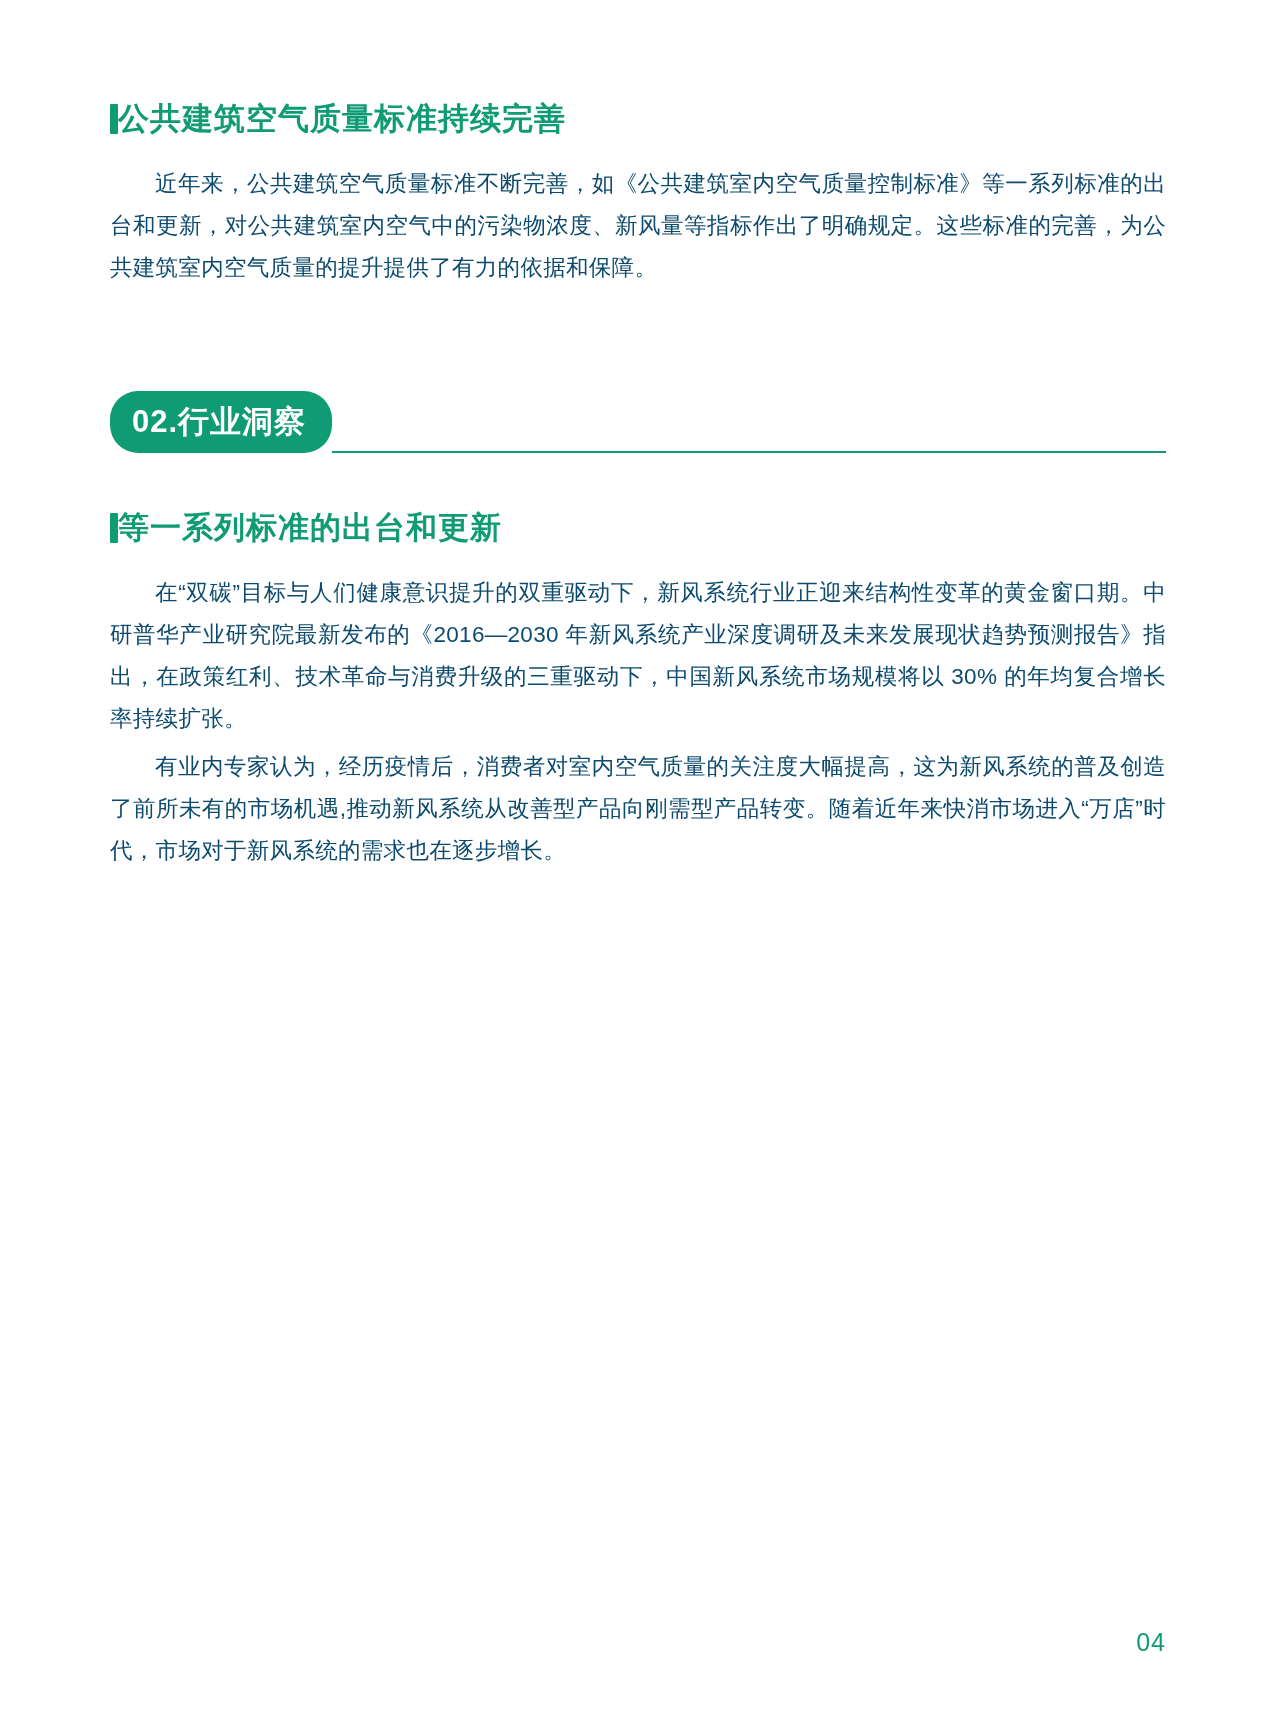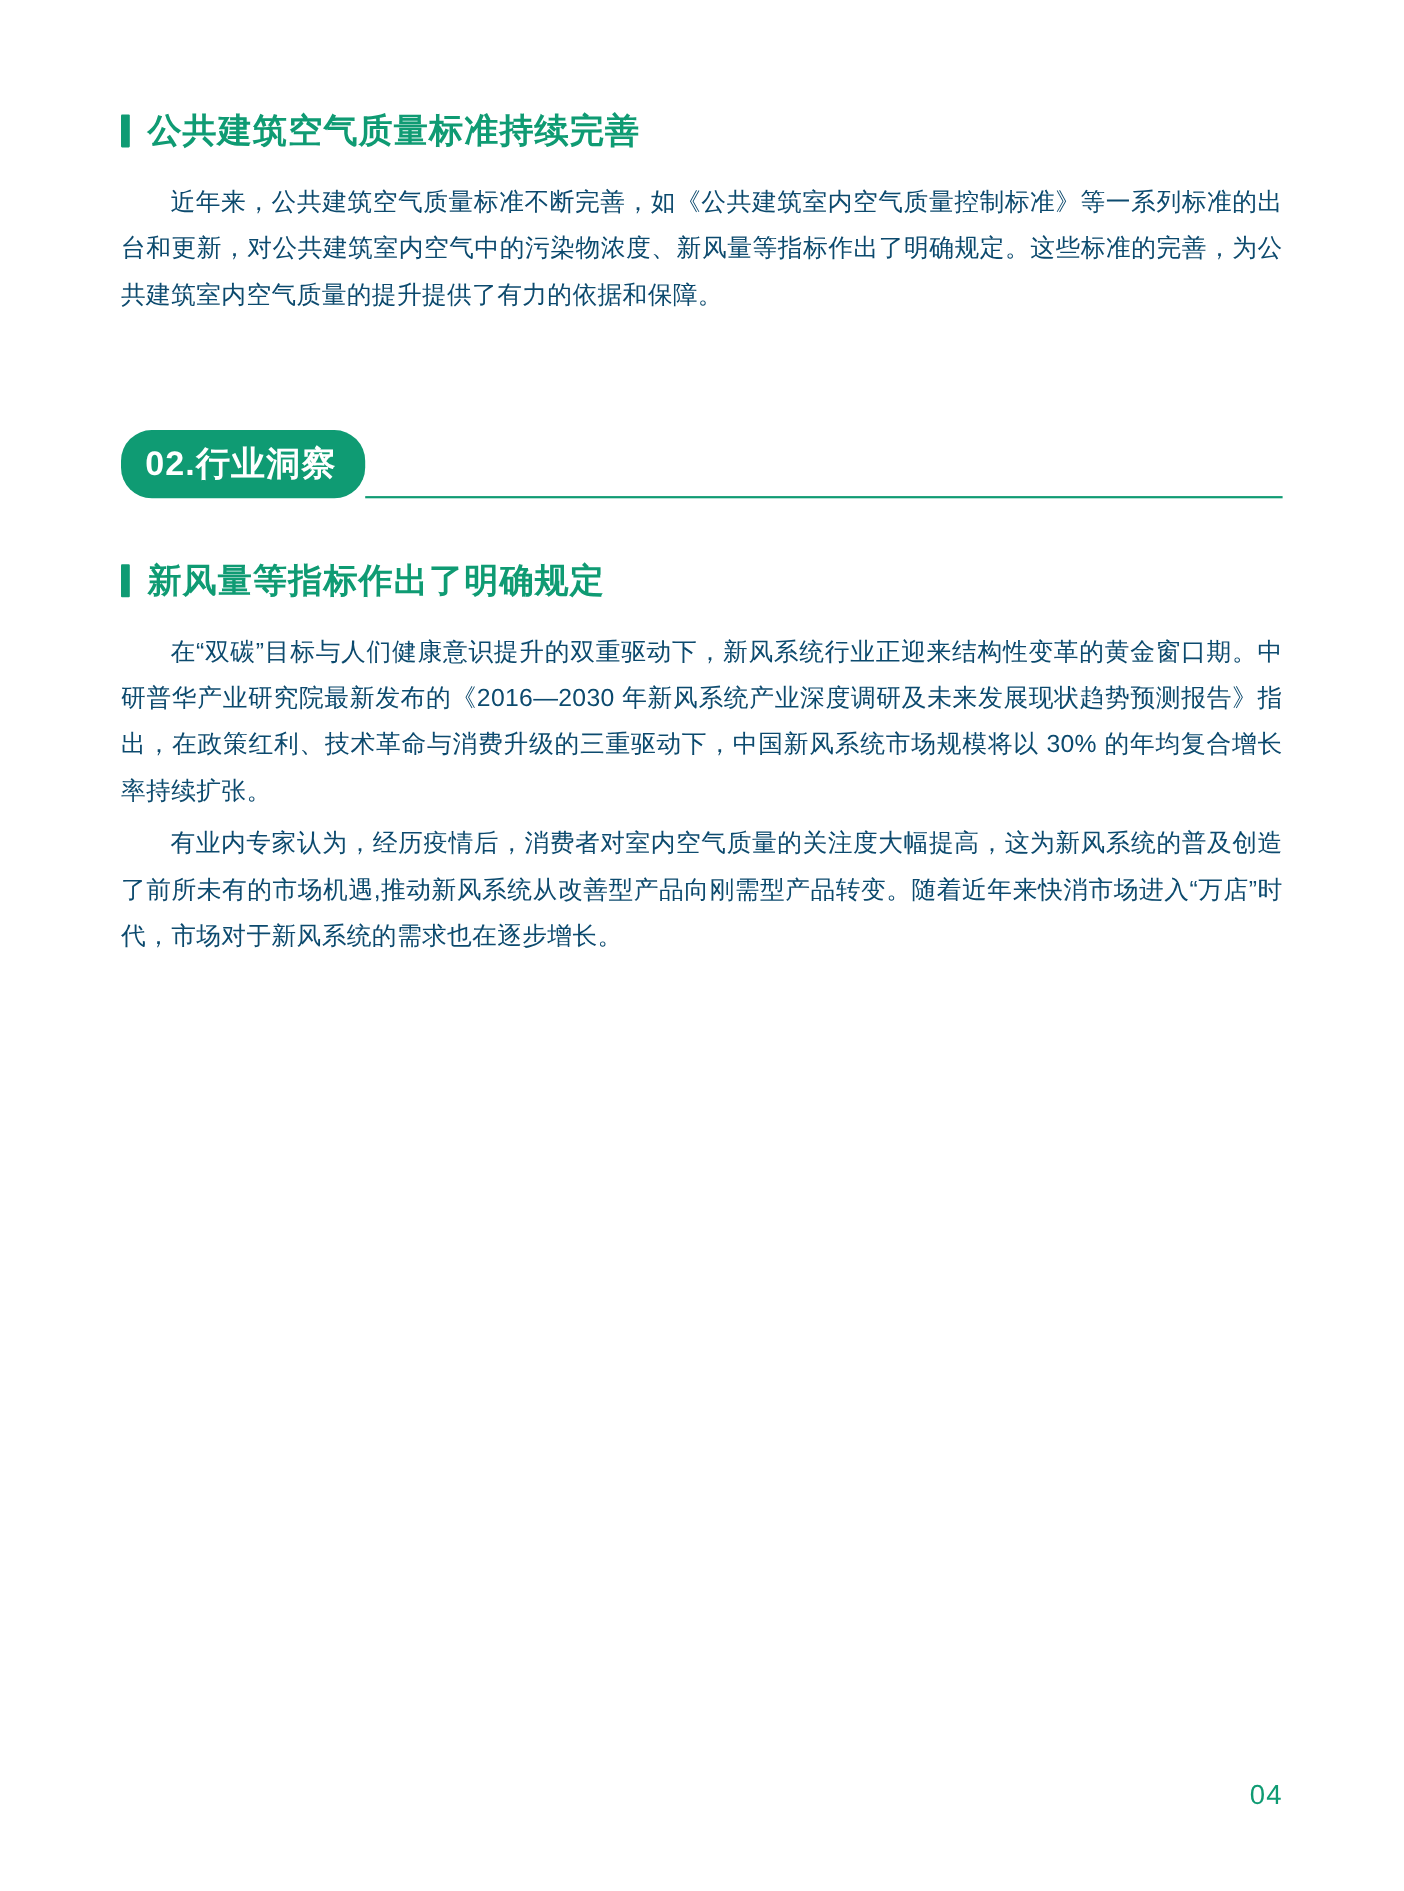--- a/index.html
+++ b/index.html
@@ -21,21 +21,20 @@
     width: 1276px;
     height: 1719px;
     box-sizing: border-box;
     padding: 0 110px;
   }
 
   
   .bar-heading {
     display: flex;
     align-items: center;
-    gap: 16px;
   }
   .bar-heading .bar {
     width: 8px;
     height: 30px;
     background: #0f9b73;
     border-radius: 1px;
     flex: 0 0 auto;
   }
   .bar-heading .htext {
     font-size: 31px;
@@ -81,21 +80,21 @@
     align-self: flex-end;
     border-bottom: 2px solid #0f9b73;
     margin-bottom: 0;
     height: 1px;
   }
 
   
   .page-number {
     position: absolute;
     right: 110px;
-    bottom: 72px;
+    bottom: 62px;
     font-size: 25px;
     color: #0f9b73;
     letter-spacing: 1px;
   }
 
   .spacer-lg { height: 96px; }
   .spacer-md { height: 56px; }
   .spacer-sm { height: 26px; }
   .top-gap { height: 100px; }
 </style>
@@ -119,21 +118,21 @@
 
   <div class="chapter">
     <div class="tag">02.行业洞察</div>
     <div class="rule"></div>
   </div>
 
   <div class="spacer-md"></div>
 
   <div class="bar-heading">
     <span class="bar"></span>
-    <span class="htext">新风量等指标作出了明确规定</span>
+    <span class="htext">等一系列标准的出台和更新</span>
   </div>
 
   <div class="spacer-sm"></div>
 
   <p class="para">在“双碳”目标与人们健康意识提升的双重驱动下，新风系统行业正迎来结构性变革的黄金窗口期。中研普华产业研究院最新发布的《2016—2030 年新风系统产业深度调研及未来发展现状趋势预测报告》指出，在政策红利、技术革命与消费升级的三重驱动下，中国新风系统市场规模将以 30% 的年均复合增长率持续扩张。</p>
   <p class="para">有业内专家认为，经历疫情后，消费者对室内空气质量的关注度大幅提高，这为新风系统的普及创造了前所未有的市场机遇,推动新风系统从改善型产品向刚需型产品转变。随着近年来快消市场进入“万店”时代，市场对于新风系统的需求也在逐步增长。</p>
 
   <div class="page-number">04</div>
 
 </div>

